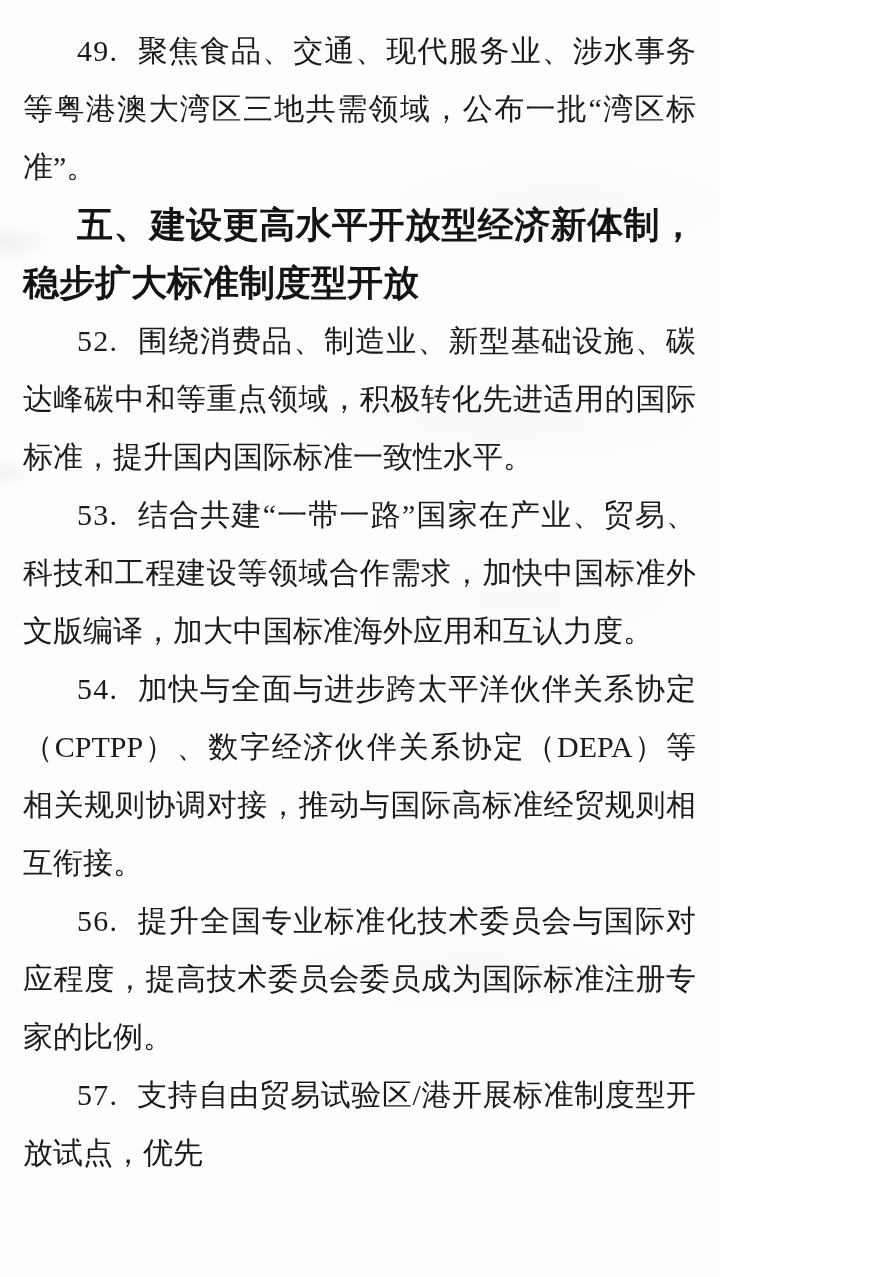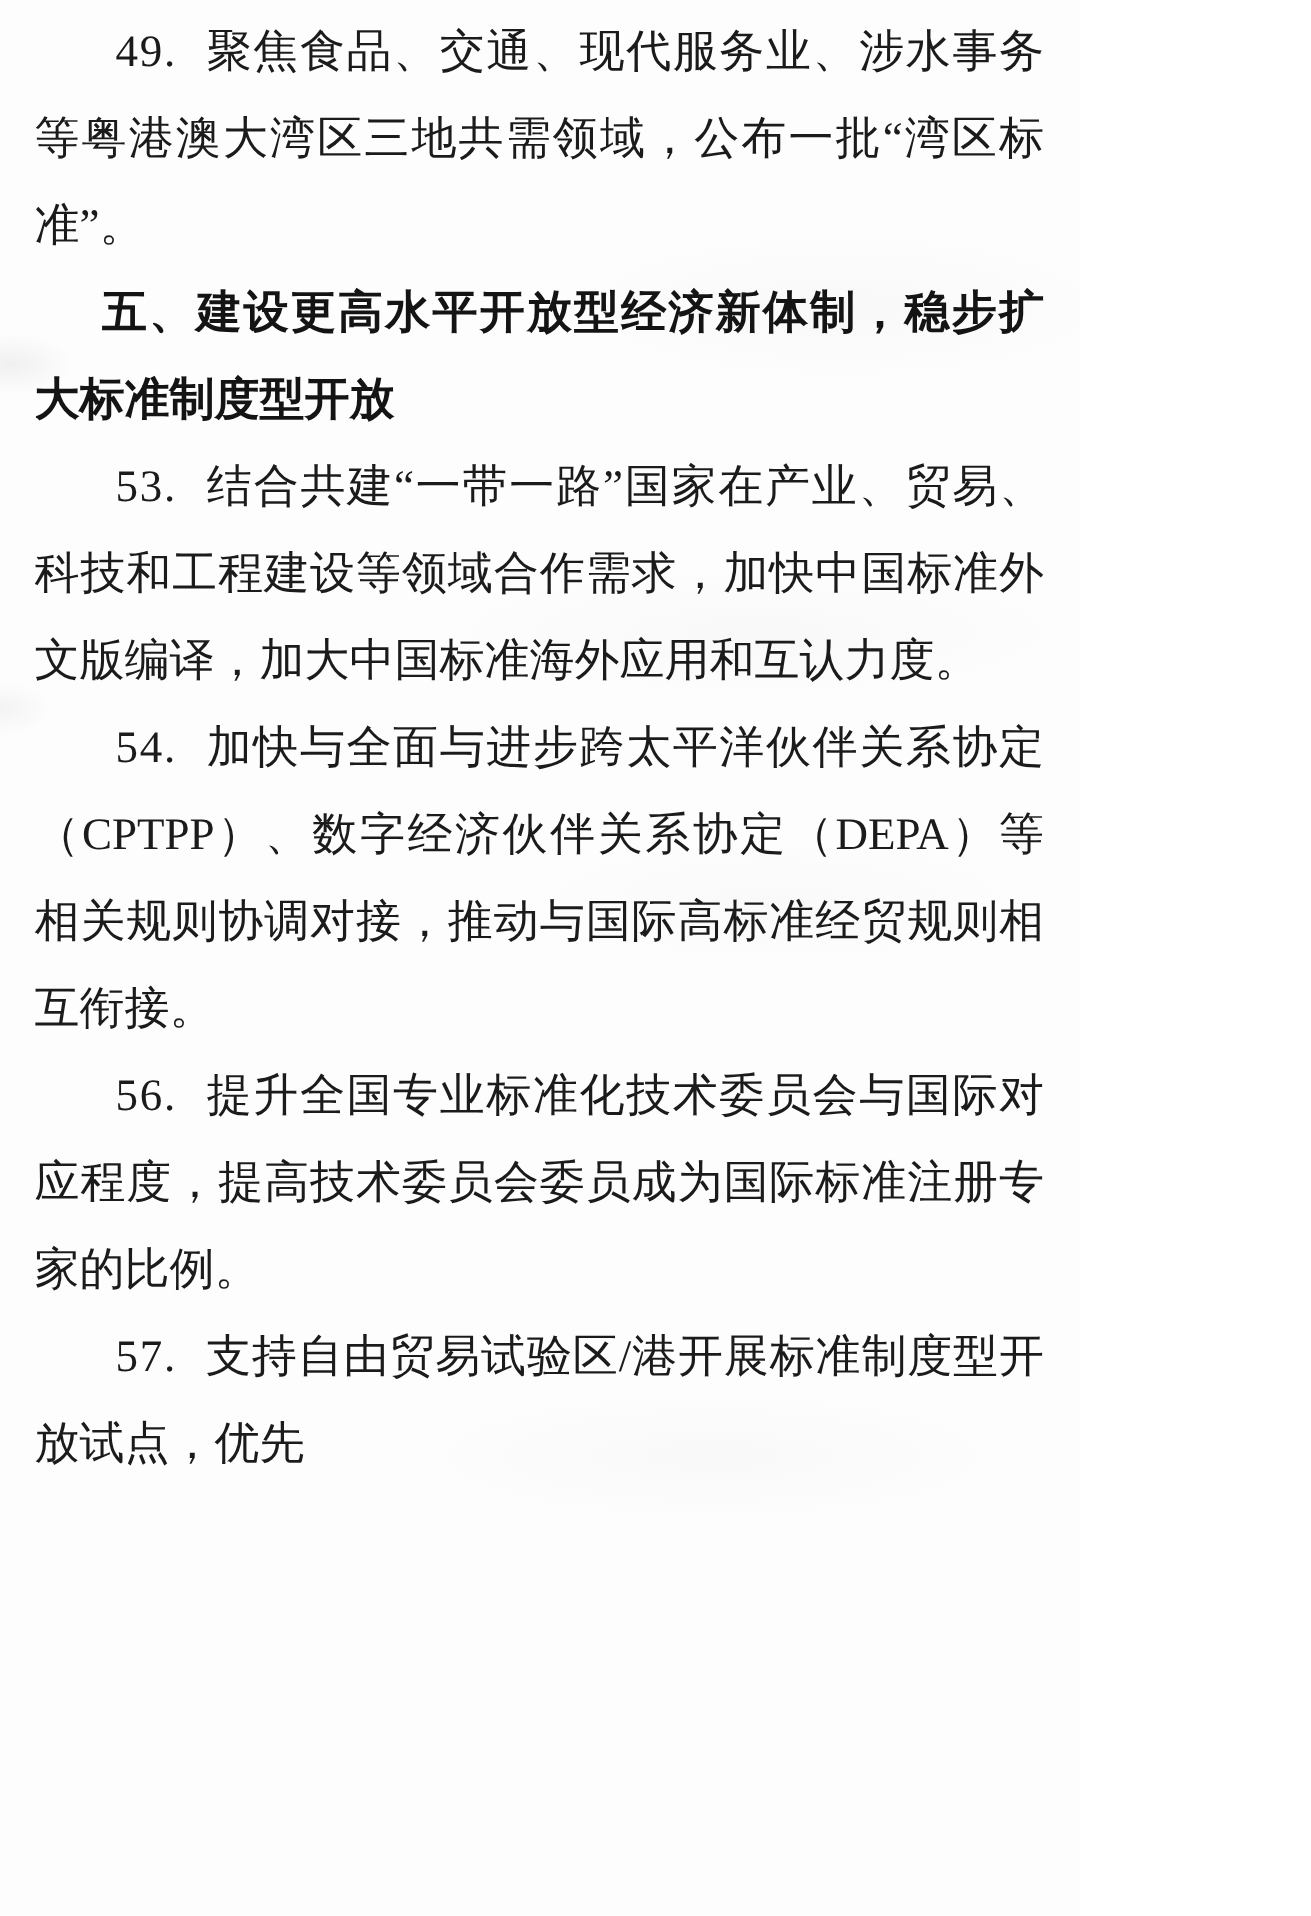--- a/index.html
+++ b/index.html
@@ -8,21 +8,21 @@
     width: 874px;
     height: 1277px;
     overflow: hidden;
     background: #ffffff;
   }
   .page {
     position: relative;
     width: 720px;
     height: 1277px;
     box-sizing: border-box;
-    padding: 6px 24px 0 23px;
+    padding: 22px 24px 0 23px;
     background:
       radial-gradient(ellipse 260px 70px at 78% 16%, rgba(0,0,0,0.020), rgba(0,0,0,0) 70%),
       radial-gradient(ellipse 300px 60px at 70% 33%, rgba(0,0,0,0.018), rgba(0,0,0,0) 70%),
       radial-gradient(ellipse 240px 60px at 72% 47%, rgba(0,0,0,0.016), rgba(0,0,0,0) 70%),
       radial-gradient(ellipse 280px 60px at 66% 76%, rgba(0,0,0,0.018), rgba(0,0,0,0) 70%),
       radial-gradient(ellipse 60px 30px at 1% 19%, rgba(0,0,0,0.05), rgba(0,0,0,0) 70%),
       radial-gradient(ellipse 50px 26px at 0% 37%, rgba(0,0,0,0.04), rgba(0,0,0,0) 70%),
       #fdfdfd;
     font-family: "Liberation Serif", "DejaVu Serif", serif;
     font-size: 30px;
@@ -34,39 +34,40 @@
   .page p {
     margin: 0;
     text-indent: 1.8em;
   }
   .num {
     margin-right: 0.62em;
     letter-spacing: 0.04em;
   }
   .heading {
     margin: 0;
-    font-size: 30px;
+    font-size: 36px;
     line-height: 58px;
     text-indent: 1.5em;
     font-weight: 700;
     font-family: "Liberation Sans", "DejaVu Sans", sans-serif;
     color: #141414;
   }
 </style>
 </head>
 <body>
 
 <div class="page">
 
   <p class="item"><span class="num">49.</span><span class="txt">聚焦食品、交通、现代服务业、涉水事务等粤港澳大湾区三地共需领域，公布一批“湾区标准”。</span></p>
 
 
 
   <h2 class="heading">五、建设更高水平开放型经济新体制，稳步扩大标准制度型开放</h2>
 
+  <p class="item"><span class="num">52.</span><span class="txt">围绕消费品、制造业、新型基础设施、碳达峰碳中和等重点领域，积极转化先进适用的国际标准，提升国内国际标准一致性水平。</span></p>
 
   <p class="item"><span class="num">53.</span><span class="txt">结合共建“一带一路”国家在产业、贸易、科技和工程建设等领域合作需求，加快中国标准外文版编译，加大中国标准海外应用和互认力度。</span></p>
 
   <p class="item"><span class="num">54.</span><span class="txt">加快与全面与进步跨太平洋伙伴关系协定（CPTPP）、数字经济伙伴关系协定（DEPA）等相关规则协调对接，推动与国际高标准经贸规则相互衔接。</span></p>
 
 
   <p class="item"><span class="num">56.</span><span class="txt">提升全国专业标准化技术委员会与国际对应程度，提高技术委员会委员成为国际标准注册专家的比例。</span></p>
 
   <p class="item"><span class="num">57.</span><span class="txt">支持自由贸易试验区/港开展标准制度型开放试点，优先</span></p>
 

